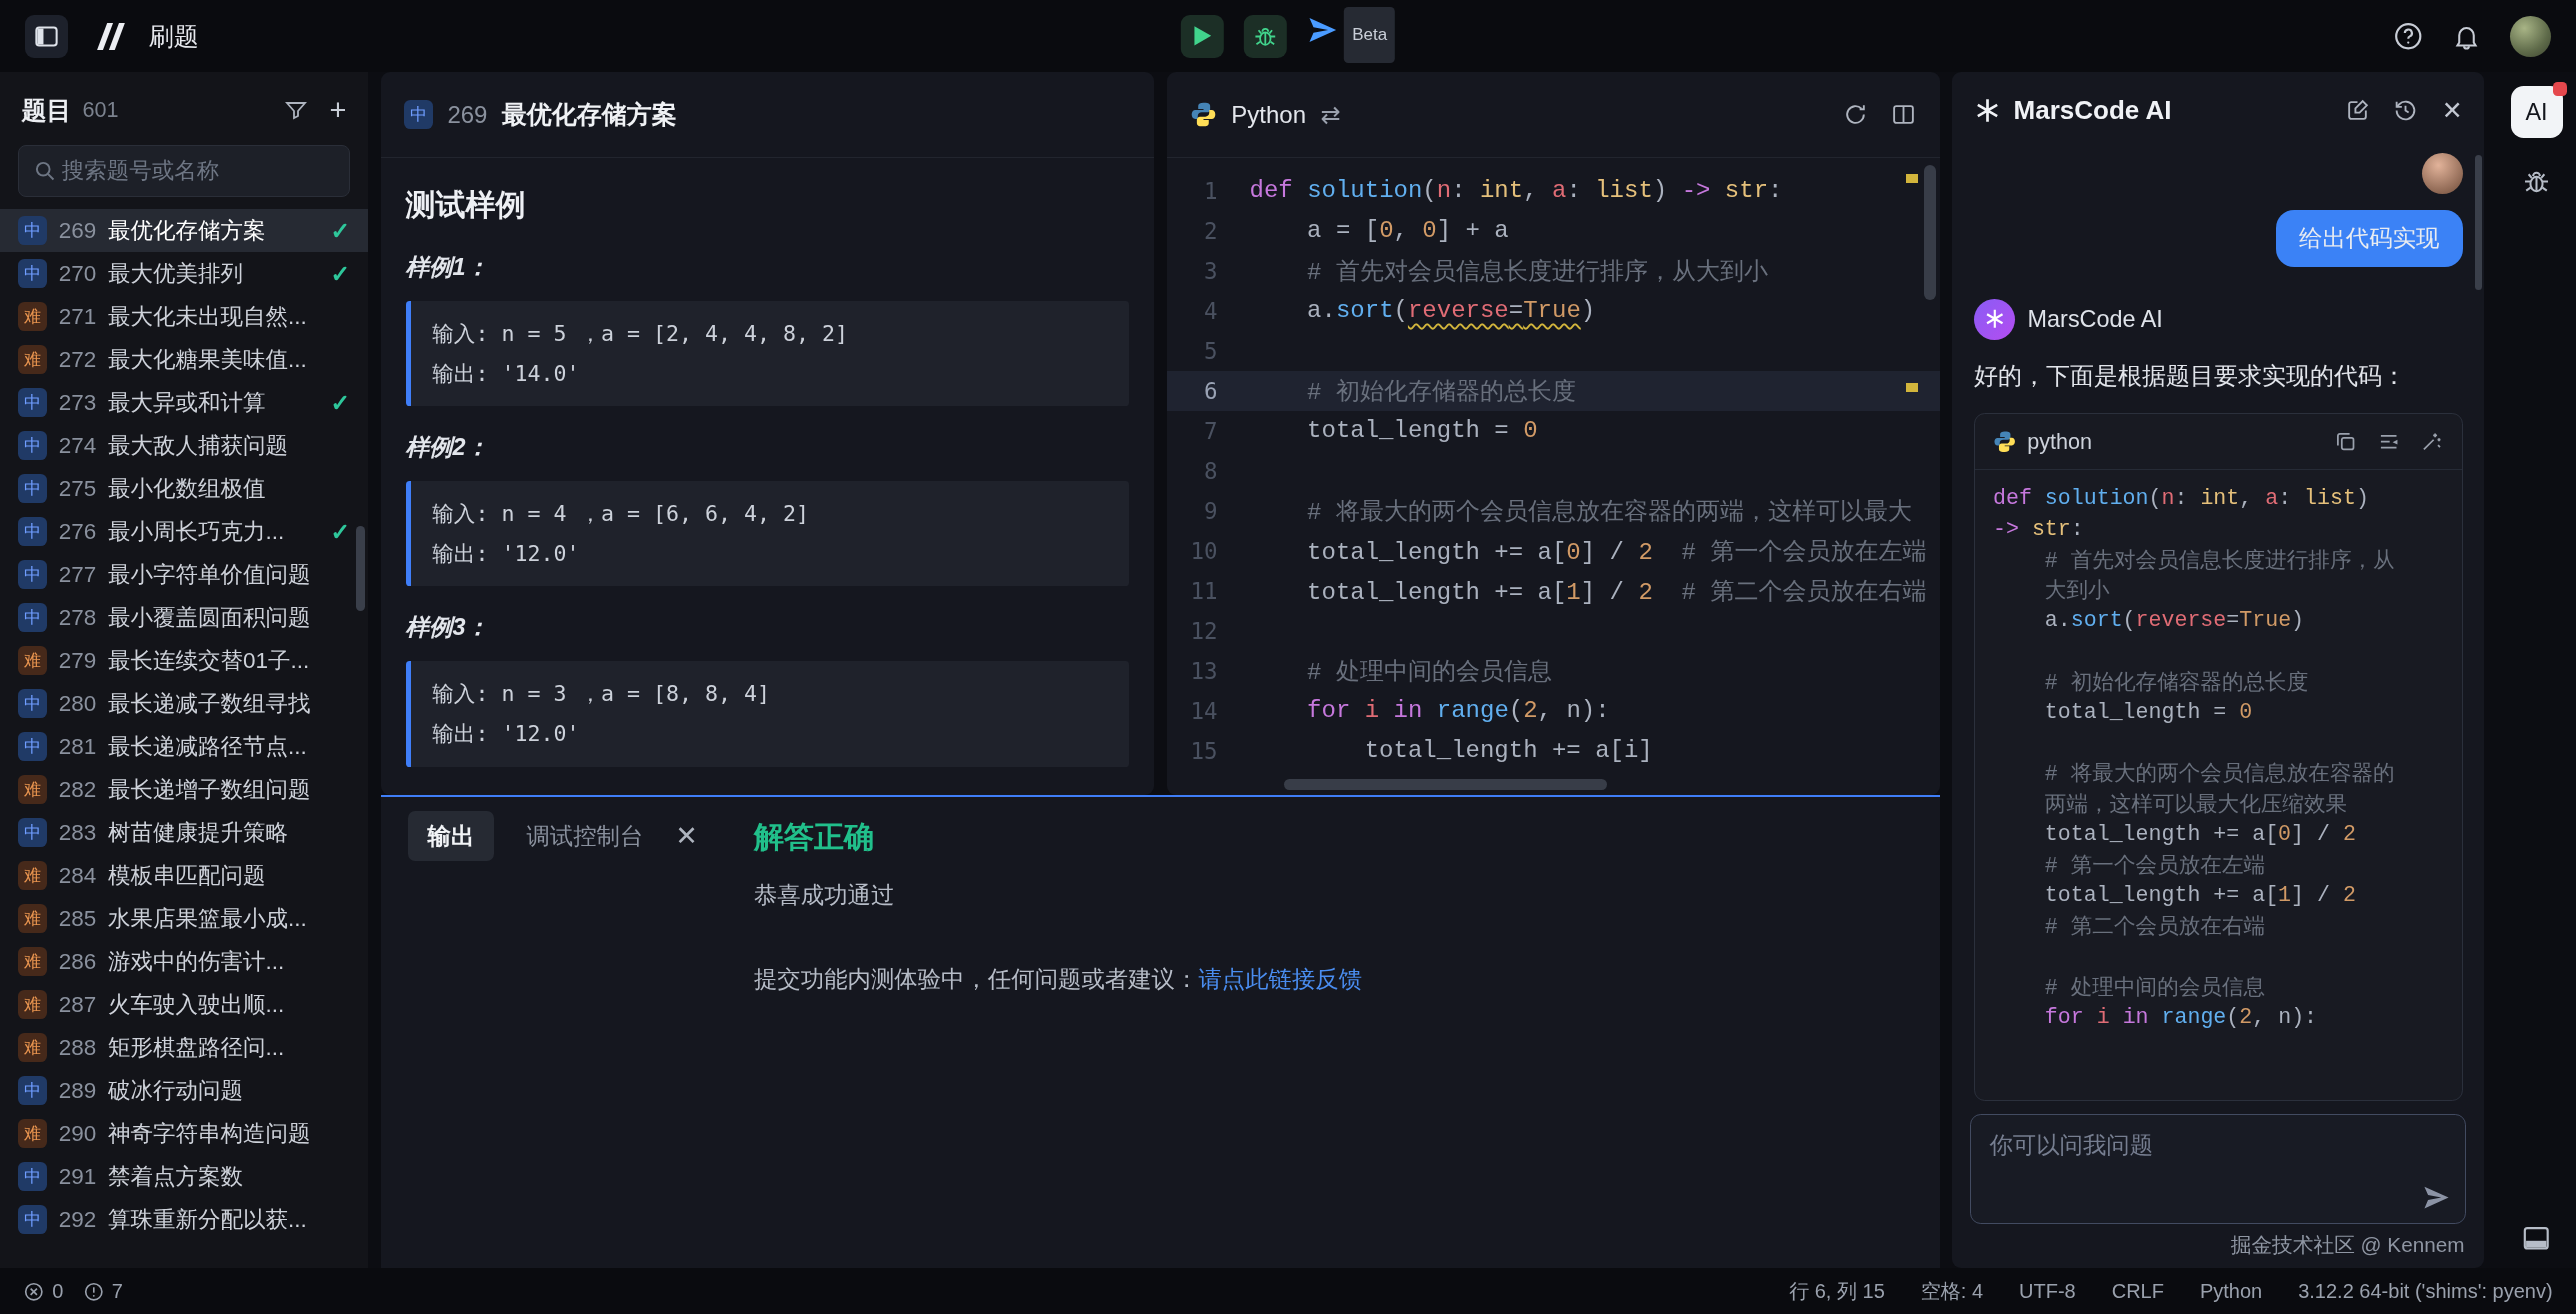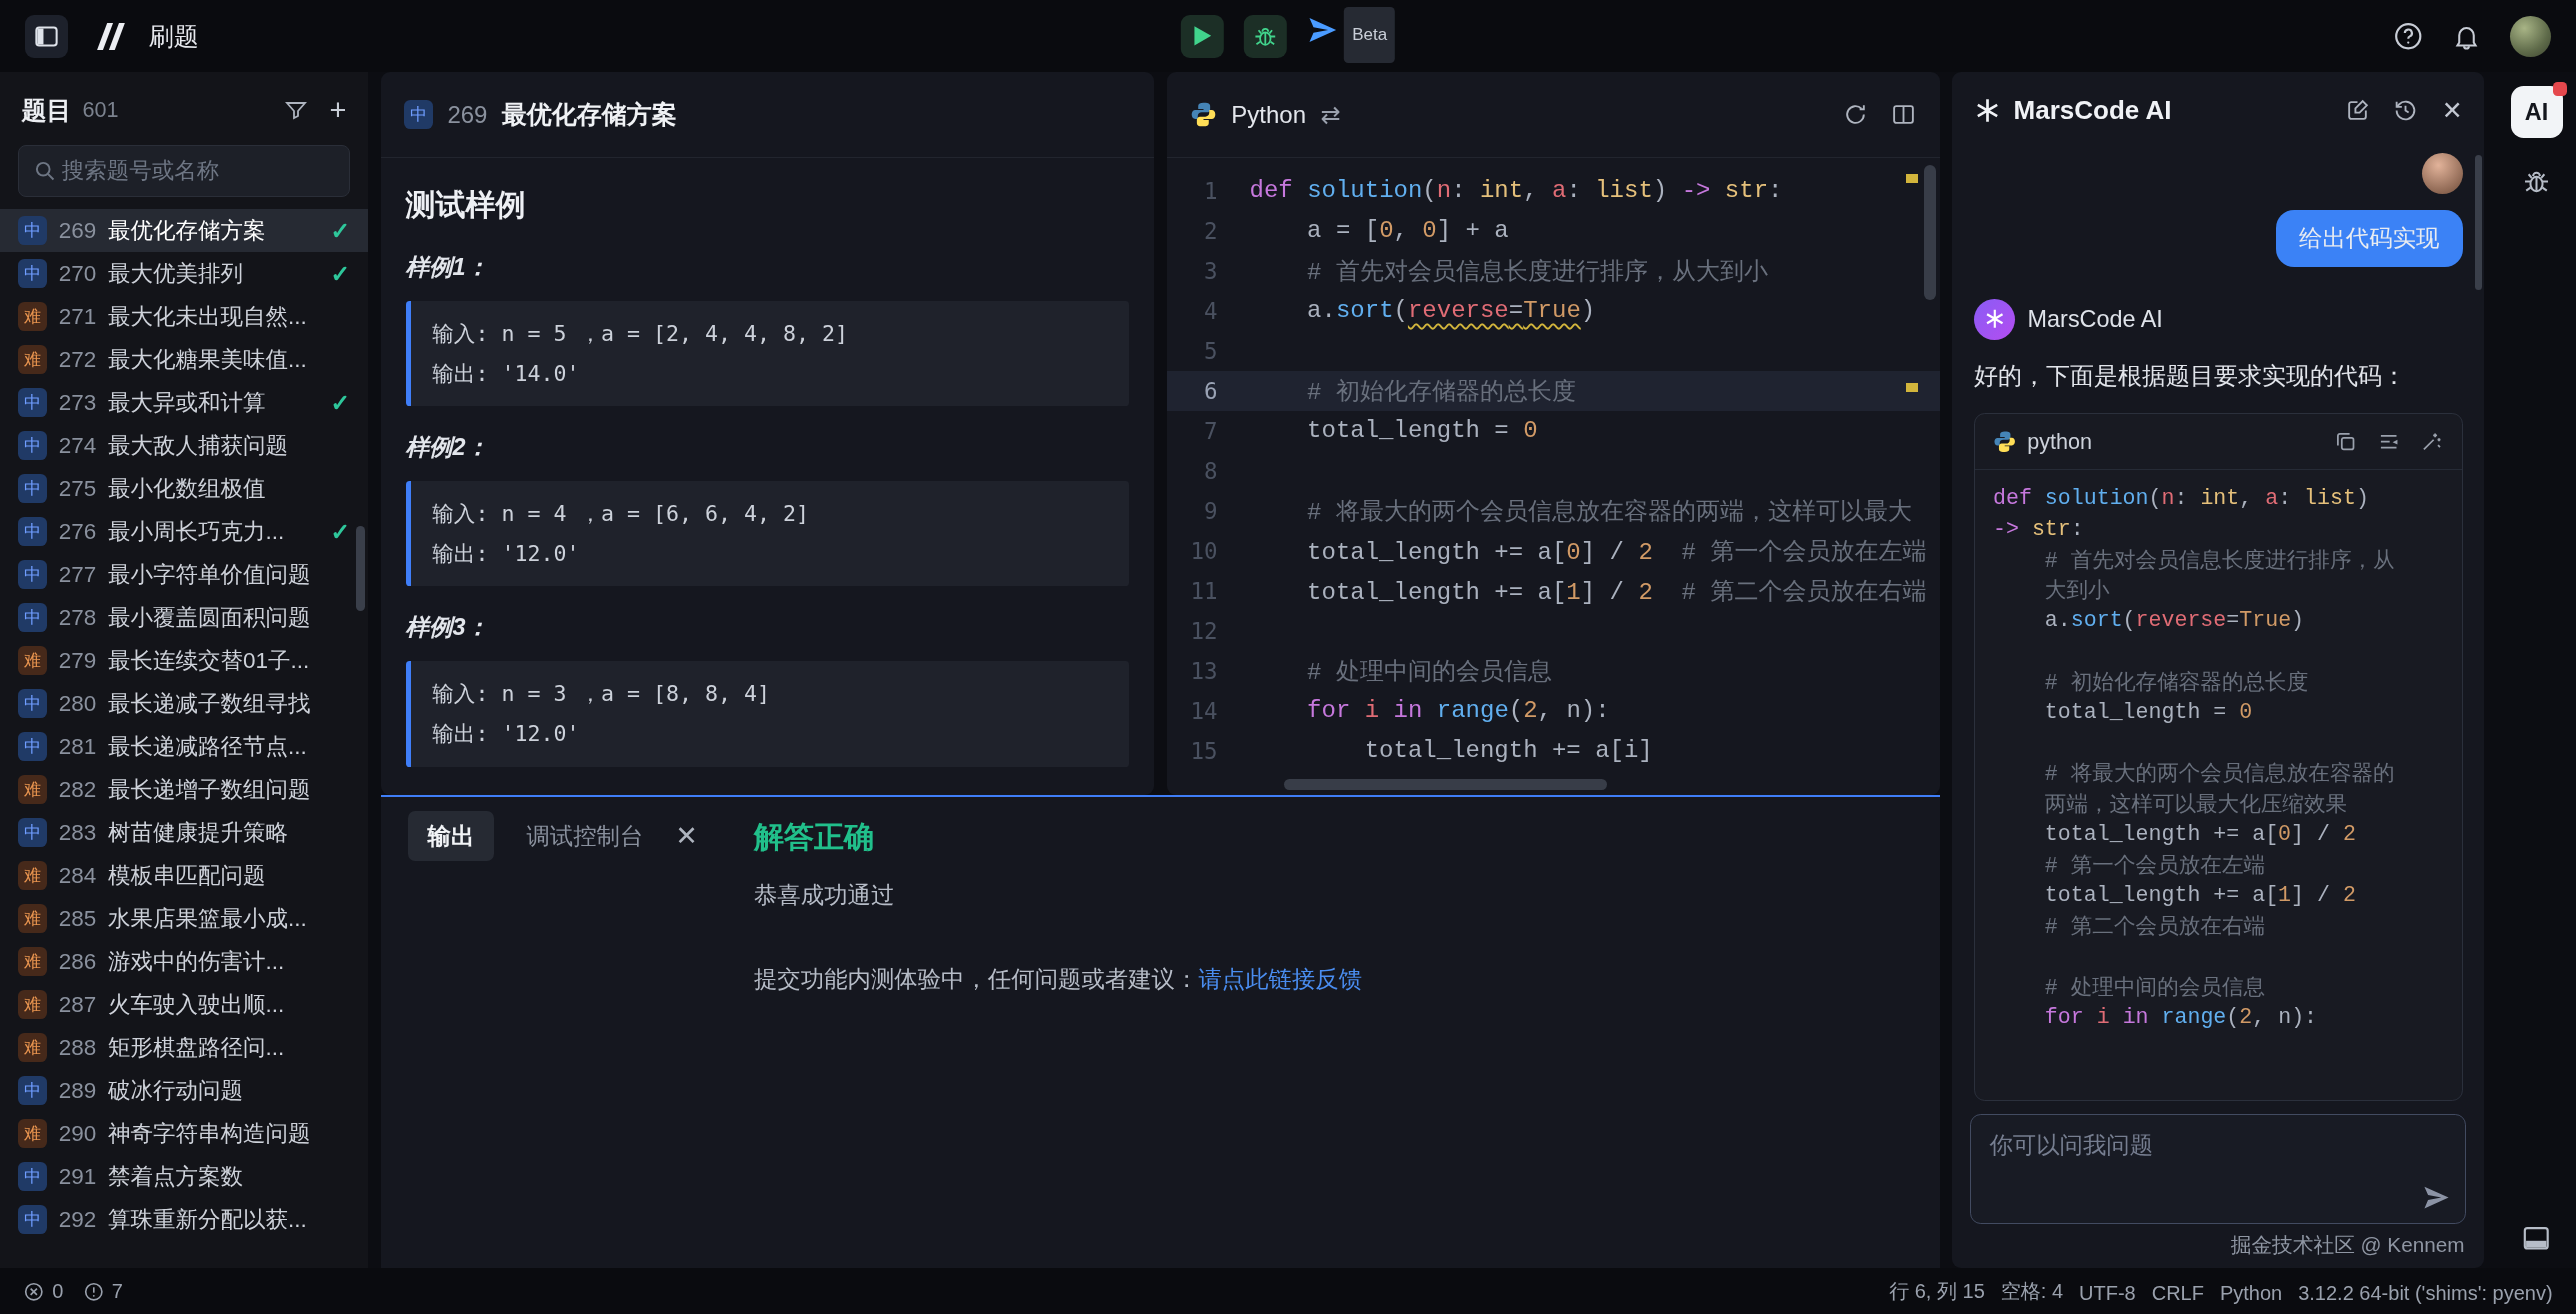--- a/index.html
+++ b/index.html
@@ -113,30 +113,30 @@
   .cc-body .lc{font-size:21.6px}
   .ai-scroll{position:absolute;right:2.7px;top:83px;width:7.2px;height:135px;background:#3a3f4a;border-radius:3.6px}
   .ai-input{flex:none;margin:12.6px 18px 3.6px;border:1.8px solid #424b61;border-radius:10.8px;background:#181b24;height:110px;padding:14.4px 18px;position:relative}
   .ai-input textarea{width:92%;height:100%;background:transparent;border:none;outline:none;resize:none;color:#e6e9ef;font-size:23.4px;font-family:"Liberation Sans",sans-serif}
   .ai-input textarea::placeholder{color:#767e90}
   .send-icon{position:absolute;right:14.4px;bottom:10.8px;cursor:pointer}
   .ai-footer{flex:none;text-align:right;padding:3.6px 20px 9px;font-size:20.7px;color:#8f96a3}
 
   
   .activity-bar{width:79px;flex:none;display:flex;flex-direction:column;align-items:center;padding:14.4px 0;gap:29px}
-  .ai-launch{width:52px;height:52px;background:#f2f4f7;border-radius:12.6px;display:flex;align-items:center;justify-content:center;font-size:23.4px;font-weight:bold;color:#14161d;position:relative;cursor:pointer}
+  .ai-launch{width:52px;height:52px;background:#f2f4f7;border-radius:12.6px;display:flex;align-items:center;justify-content:center;font-size:23.4px;font-weight:normal;color:#14161d;position:relative;cursor:pointer}
   .ai-launch .dot{position:absolute;top:-4.5px;right:-4.5px;width:14.4px;height:14.4px;background:#e5484d;border-radius:4.5px}
   .ab-bug{cursor:pointer}
   .ab-bottom{margin-top:auto;cursor:pointer}
 
   
   .statusbar{height:47px;flex:none;background:#0a0b0f;display:flex;align-items:center;padding:0 23.4px;font-size:20px;color:#9aa1ad}
   .sb-left{display:flex;align-items:center;gap:7.2px}
   .sb-left .num{margin-right:12.6px}
-  .sb-right{margin-left:auto;display:flex;gap:16px;align-items:flex-end}
+  .sb-right{margin-left:auto;display:flex;gap:36px;align-items:center}
   .sb-item{cursor:pointer;white-space:nowrap}
 </style>
 </head>
 <body>
 
 <div class="app">
 
   <header class="topbar">
     <div class="tb-left">
       <div class="icon-chip">

